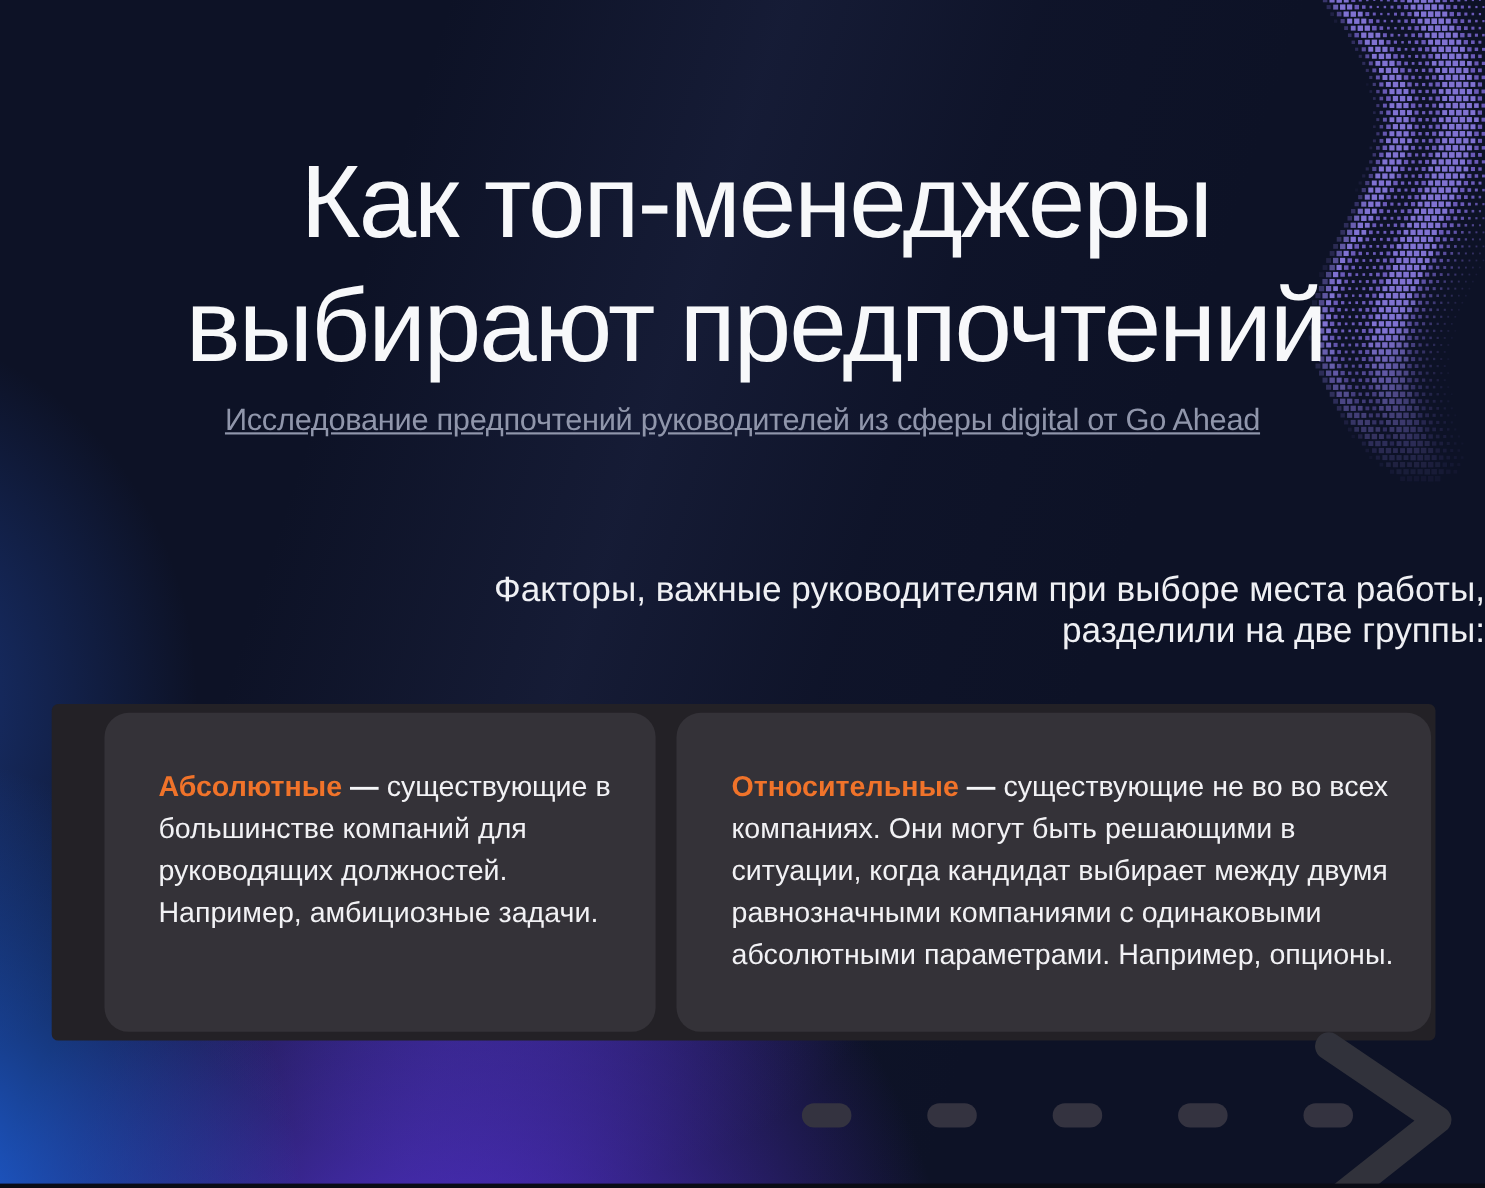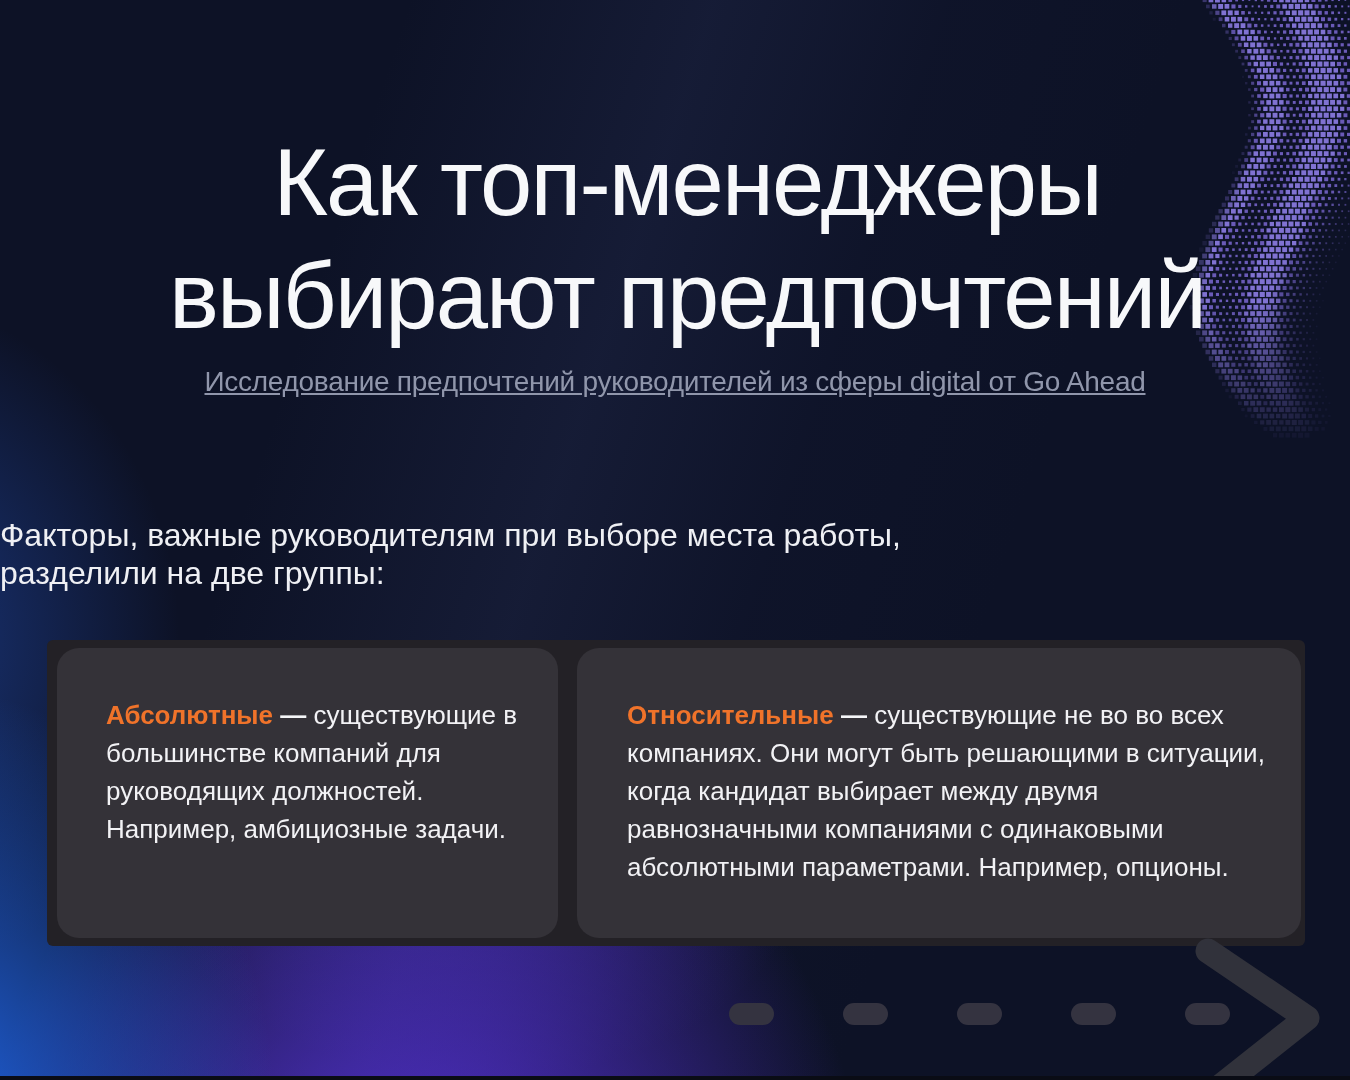--- a/index.html
+++ b/index.html
@@ -27,35 +27,35 @@
   .hero h1{
     margin:0;font-size:94px;line-height:113px;font-weight:300;
     letter-spacing:-0.02em;color:#F7F8FA;padding-left:24px;
   }
   .hero h1 span{display:block;}
   .subtitle{
     margin:14px 0 0 0;font-size:28px;line-height:32px;
     color:#9096AB;letter-spacing:-0.01em;font-weight:400;text-decoration:underline;
   }
   .intro{
-    position:absolute;top:516px;left:0;width:100%;text-align:left;
+    position:absolute;top:516px;left:0;width:100%;text-align:right;
     margin:0;font-size:32px;line-height:38px;color:#EFF0F4;
     white-space:pre-line;font-weight:400;
   }
   .panel{
     position:absolute;left:47px;top:640px;width:1258px;height:306px;
     background:#232126;border-radius:6px;
     box-sizing:border-box;padding:8px 4px 8px 10px;
     display:flex;gap:19px;
   }
   .card{
     background:#343238;border-radius:22px;height:100%;
     box-sizing:border-box;
   }
-  .card-1{width:501px;padding:48px 30px 0 49px;}
+  .card-1{width:501px;padding:48px 30px 0 49px;margin-left:38px;}
   .card-2{flex:1;padding:48px 26px 0 50px;}
   .card p{margin:0;font-size:26px;line-height:38px;color:#F2F2F5;}
   .card .hd{font-weight:700;color:#F0732A;}
   .card .dash{font-weight:700;color:#F5F6F8;}
   .pagination{
     position:absolute;left:729px;top:1003px;display:flex;gap:69px;
   }
   .pagination .dash-item{
     width:45px;height:22px;border-radius:11px;background:#343340;
   }

